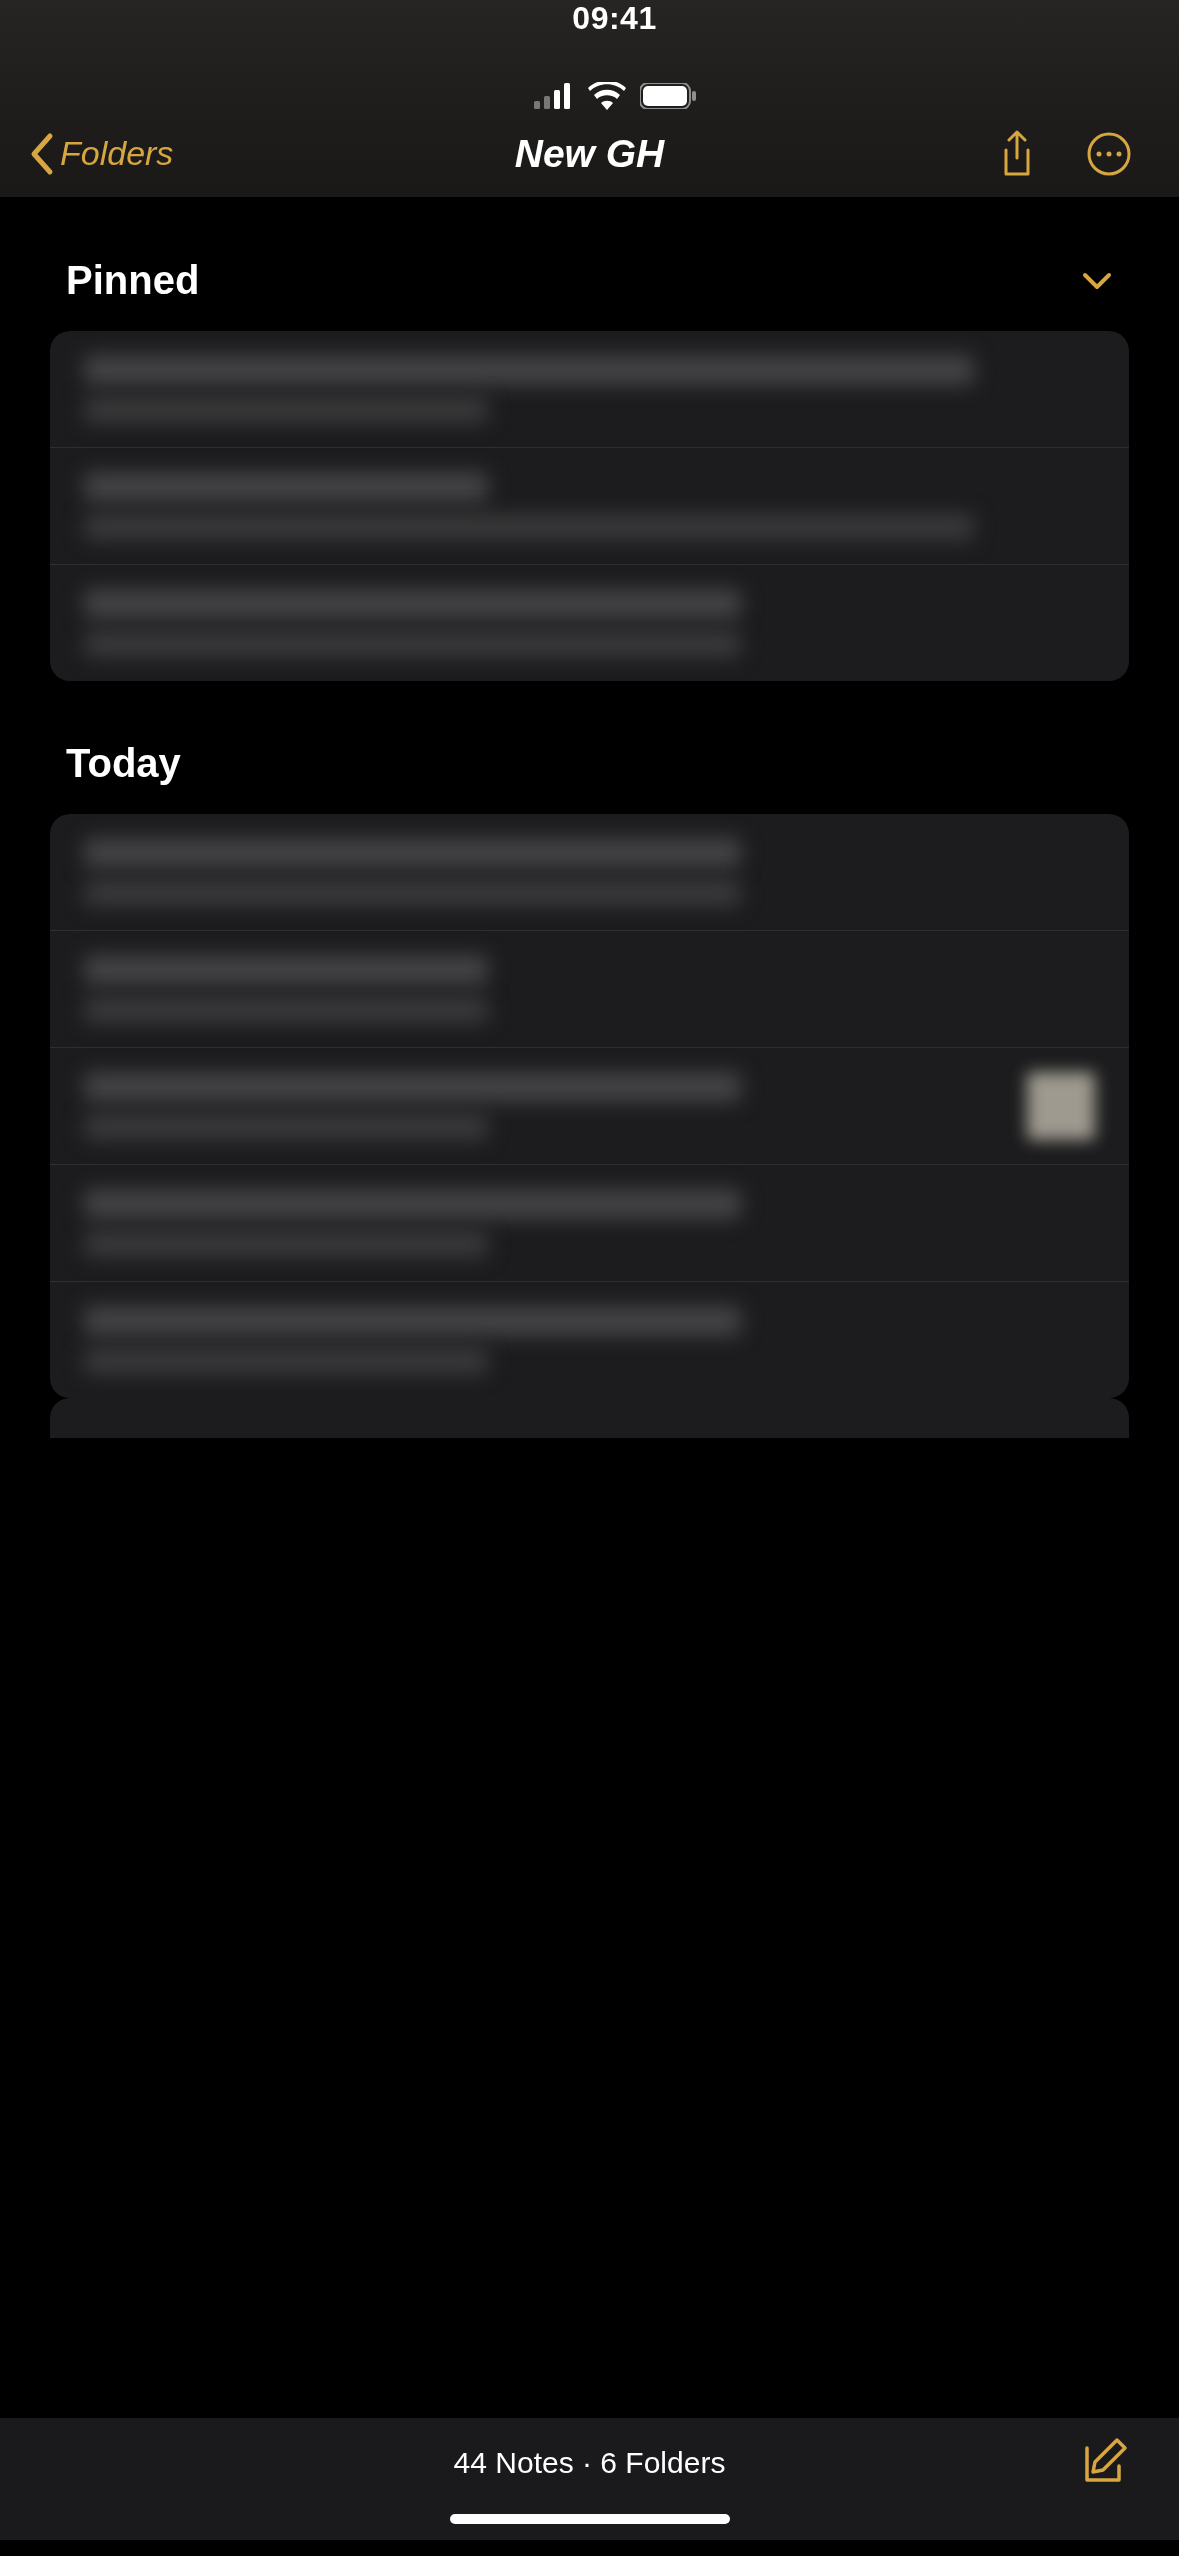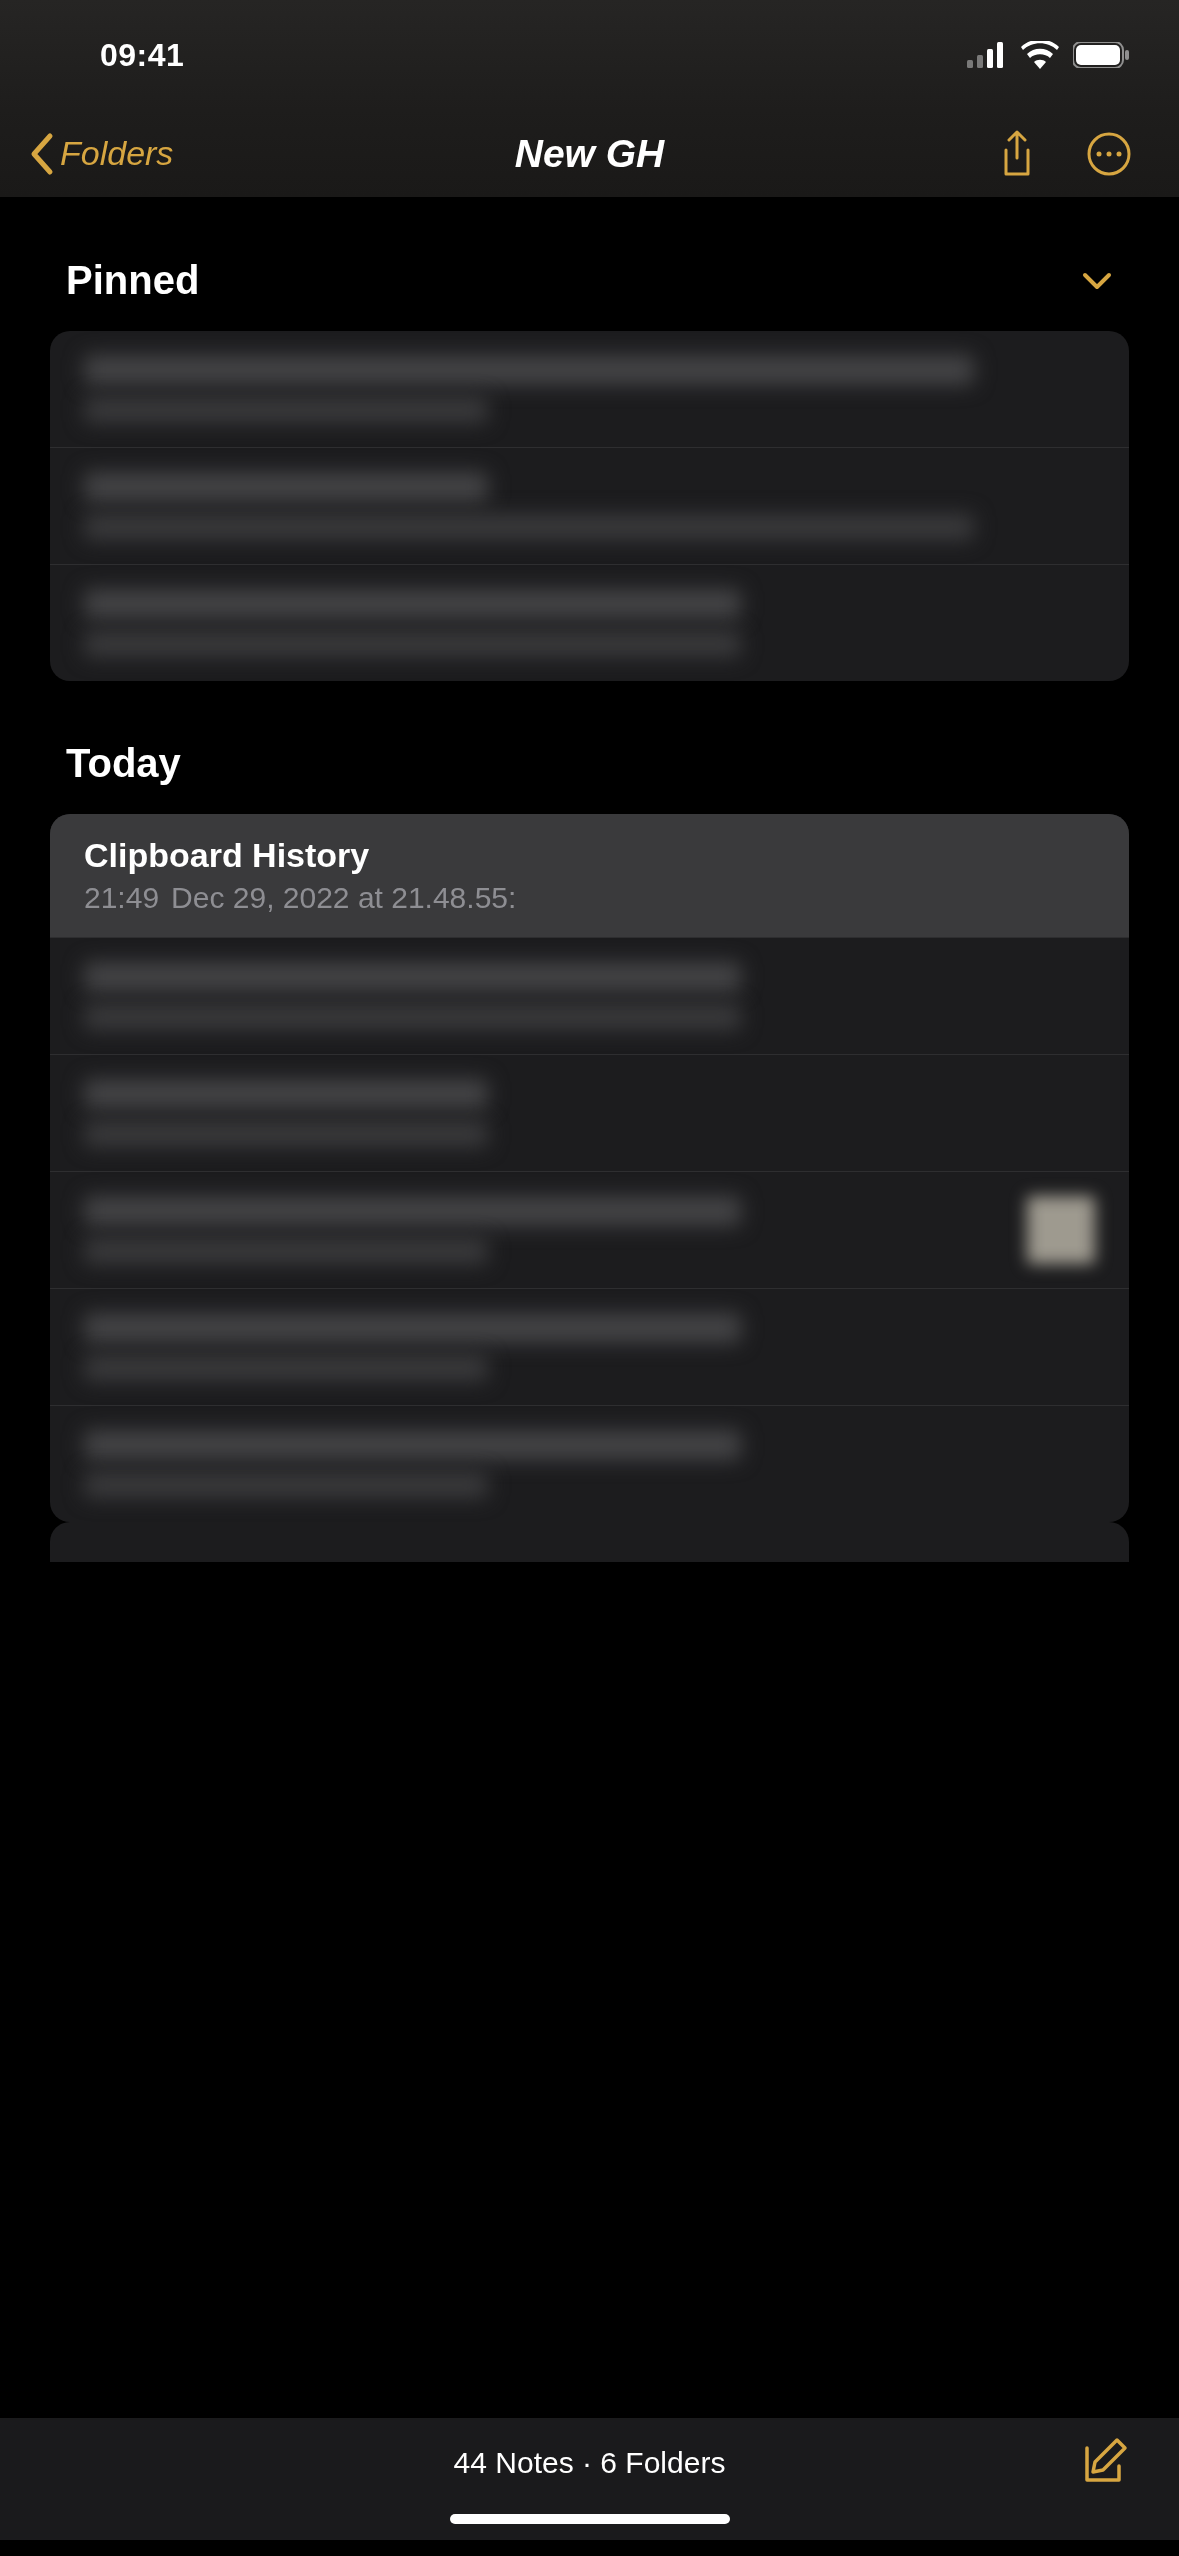--- a/index.html
+++ b/index.html
@@ -19,20 +19,21 @@
     }
     
     
     .status-bar {
       height: 110px;
       display: flex;
       justify-content: space-between;
       align-items: center;
       padding: 0 50px 0 100px;
       background: linear-gradient(to bottom, #262524 0%, #1e1d1c 100%);
+      flex-direction: column;
     }
     .status-time {
       font-size: 32px;
       font-weight: 600;
       letter-spacing: 0.5px;
     }
     .status-icons {
       display: flex;
       align-items: center;
       gap: 14px;
@@ -318,26 +319,20 @@
     <div class="blurred-row">
       <div class="blur-block medium"></div>
       <div class="blur-block line2 medium"></div>
     </div>
   </div>
 
   <div class="section-header">
     <div class="section-title">Today</div>
   </div>
   <div class="card-group today-group">
-    <div class="note-row selected">
-      <div class="note-title">Clipboard History</div>
-      <div class="note-subtitle">
-        <span>21:49</span><span class="note-time-sep"></span><span>Dec 29, 2022 at 21.48.55:</span>
-      </div>
-    </div>
     <div class="blurred-row">
       <div class="blur-block medium"></div>
       <div class="blur-block line2 medium"></div>
     </div>
     <div class="blurred-row">
       <div class="blur-block short"></div>
       <div class="blur-block line2 short"></div>
     </div>
     <div class="blurred-row">
       <div class="blur-block medium"></div>

